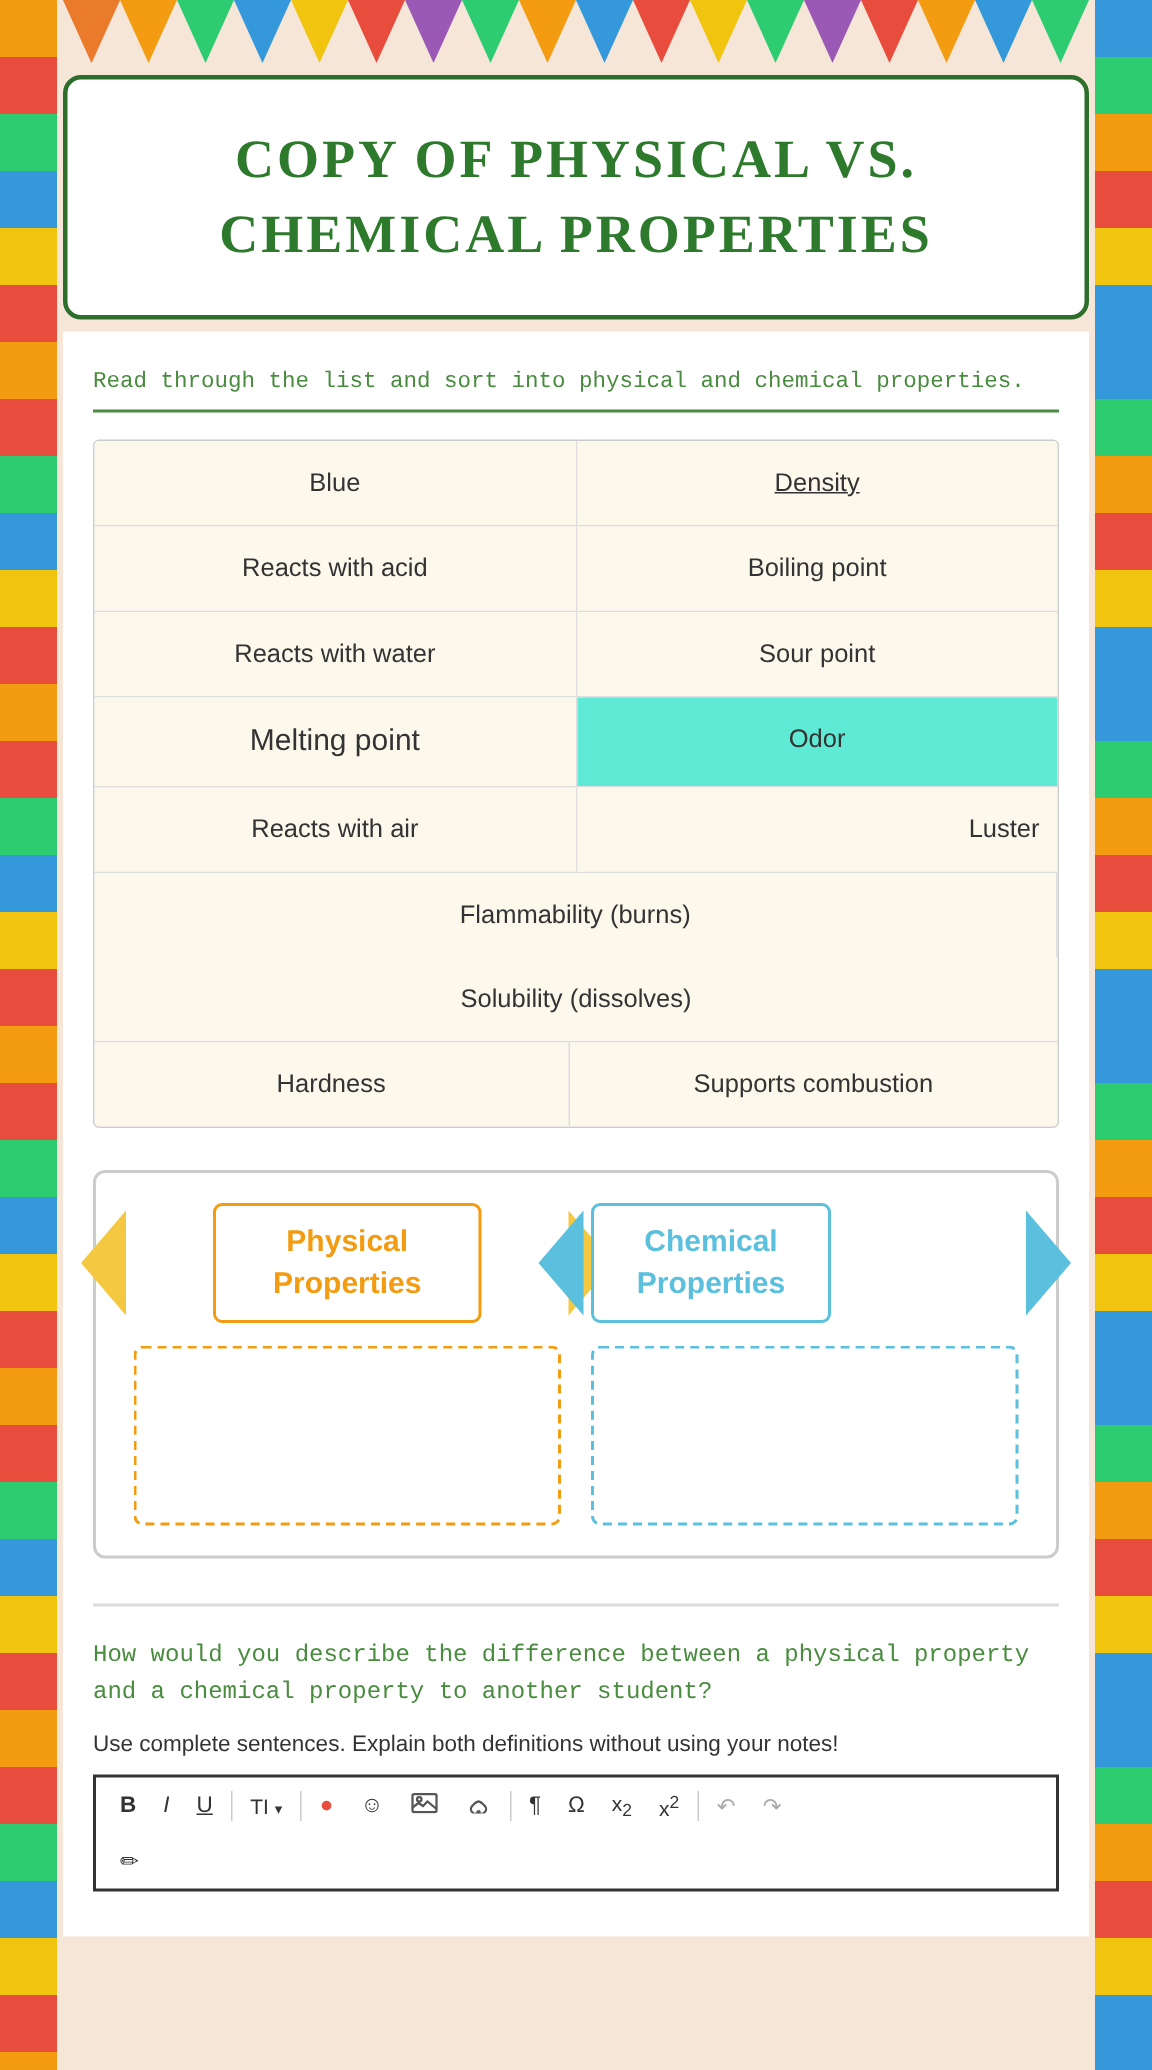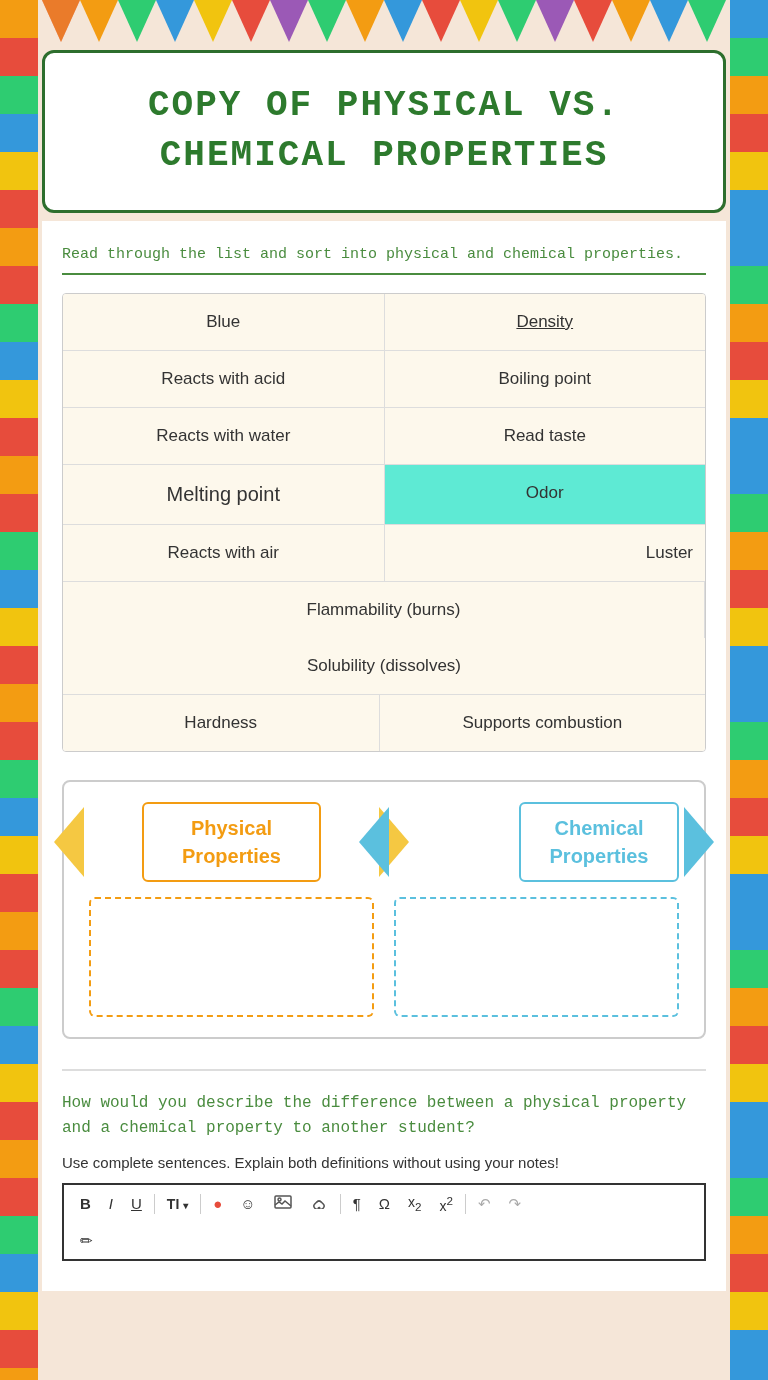--- a/index.html
+++ b/index.html
@@ -42,21 +42,21 @@
       <polygon points="532,0 570,0 551,42" fill="#e74c3c"></polygon>
       <polygon points="570,0 608,0 589,42" fill="#f39c12"></polygon>
       <polygon points="608,0 646,0 627,42" fill="#3498db"></polygon>
       <polygon points="646,0 684,0 665,42" fill="#2ecc71"></polygon>
 
       <polygon points="0,0 38,0 19,42" fill="#f1c40f" opacity="0.4"></polygon>
     </svg>
   </div>
 
   <div style="background:white;border:3px solid #2d6e2d;border-radius:12px;margin:8px 0 0 0;padding:28px 20px;text-align:center;">
-    <div style="font-family:Liberation Mono, monospace;font-size:36px;font-weight:bold;color:#2d7a2d;letter-spacing:2px;line-height:1.4;text-transform:uppercase;">
+    <div style="font-family:Liberation Serif, serif;font-size:36px;font-weight:bold;color:#2d7a2d;letter-spacing:2px;line-height:1.4;text-transform:uppercase;">
       <span>COPY OF PHYSICAL VS.</span><br>
       <span>CHEMICAL PROPERTIES</span>
     </div>
   </div>
 
   <div style="background:white;margin-top:8px;padding:25px 20px 30px;">
 
     <div style="font-family:'Courier New',monospace;color:#4a8c3f;font-size:15px;margin-bottom:18px;border-bottom:2px solid #4a8c3f;padding-bottom:10px;">Read through the list and sort into physical and chemical properties.</div>
 
     <div style="border:1px solid #ccc;border-radius:4px;overflow:hidden;margin-bottom:28px;">
@@ -66,21 +66,21 @@
         <div style="flex:1;background:#fdf8ec;padding:18px 12px;text-align:center;font-size:17px;color:#333;text-decoration:underline;">Density</div>
       </div>
 
       <div style="display:flex;border-bottom:1px solid #ddd;">
         <div style="flex:1;background:#fdf8ec;padding:18px 12px;text-align:center;font-size:17px;color:#333;border-right:1px solid #ddd;">Reacts with acid</div>
         <div style="flex:1;background:#fdf8ec;padding:18px 12px;text-align:center;font-size:17px;color:#333;">Boiling point</div>
       </div>
 
       <div style="display:flex;border-bottom:1px solid #ddd;">
         <div style="flex:1;background:#fdf8ec;padding:18px 12px;text-align:center;font-size:17px;color:#333;border-right:1px solid #ddd;">Reacts with water</div>
-        <div style="flex:1;background:#fdf8ec;padding:18px 12px;text-align:center;font-size:17px;color:#333;">Read taste</div>
+        <div style="flex:1;background:#fdf8ec;padding:18px 12px;text-align:center;font-size:17px;color:#333;">Sour point</div>
       </div>
 
       <div style="display:flex;border-bottom:1px solid #ddd;">
         <div style="flex:1;background:#fdf8ec;padding:18px 12px;text-align:center;font-size:20px;color:#333;border-right:1px solid #ddd;">Melting point</div>
         <div style="flex:1;background:#5eead4;padding:18px 12px;text-align:center;font-size:17px;color:#333;">Odor</div>
       </div>
 
       <div style="display:flex;border-bottom:1px solid #ddd;">
         <div style="flex:1;background:#fdf8ec;padding:18px 12px;text-align:center;font-size:17px;color:#333;border-right:1px solid #ddd;">Reacts with air</div>
         <div style="flex:1;background:#fdf8ec;padding:18px 12px;text-align:right;font-size:17px;color:#333;">Luster</div>
@@ -108,21 +108,21 @@
           <div style="position:absolute;right:-35px;top:50%;transform:translateY(-50%);width:0;height:0;border-top:35px solid transparent;border-bottom:35px solid transparent;border-left:30px solid #f5c842;"></div>
 
           <div style="background:white;border:2px solid #f39c12;border-radius:6px;color:#f39c12;font-weight:bold;font-size:20px;text-align:center;padding:10px 38px;position:relative;z-index:2;line-height:1.4;min-width:160px;">
             Physical<br>Properties
           </div>
         </div>
         <div style="min-height:120px;border:2px dashed #f39c12;border-radius:6px;margin-top:15px;"></div>
       </div>
 
       <div style="flex:1;position:relative;">
-        <div style="position:relative;display:flex;align-items:center;justify-content:flex-end;">
+        <div style="position:relative;display:flex;align-items:center;justify-content:flex-start;">
 
           <div style="position:absolute;left:-35px;top:50%;transform:translateY(-50%);width:0;height:0;border-top:35px solid transparent;border-bottom:35px solid transparent;border-right:30px solid #5bc0de;"></div>
 
           <div style="position:absolute;right:-35px;top:50%;transform:translateY(-50%);width:0;height:0;border-top:35px solid transparent;border-bottom:35px solid transparent;border-left:30px solid #5bc0de;"></div>
 
           <div style="background:white;border:2px solid #5bc0de;border-radius:6px;color:#5bc0de;font-weight:bold;font-size:20px;text-align:center;padding:10px 25px;position:relative;z-index:2;line-height:1.4;min-width:160px;">
             Chemical<br>Properties
           </div>
         </div>
         <div style="min-height:120px;border:2px dashed #5bc0de;border-radius:6px;margin-top:15px;"></div>
@@ -135,21 +135,21 @@
       <div style="font-size:15px;color:#333;margin-bottom:12px;">Use complete sentences. Explain both definitions without using your notes!</div>
 
       <div style="border:2px solid #333;padding:6px 10px;display:flex;flex-wrap:wrap;gap:6px;align-items:center;">
 
         <button style="padding:3px 6px;font-size:15px;font-weight:bold;color:#333;background:none;border:none;cursor:pointer;">B</button>
         <button style="padding:3px 6px;font-size:15px;font-style:italic;color:#333;background:none;border:none;cursor:pointer;">I</button>
         <button style="padding:3px 6px;font-size:15px;text-decoration:underline;color:#333;background:none;border:none;cursor:pointer;">U</button>
 
         <div style="width:1px;height:20px;background:#ccc;"></div>
 
-        <button style="padding:3px 6px;font-size:14px;color:#333;background:none;border:none;cursor:pointer;font-weight:bold;">TI <span style="font-size:10px;">▾</span></button>
+        <button style="padding:3px 6px;font-size:14px;color:#333;background:none;border:none;cursor:pointer;">TI <span style="font-size:10px;">▾</span></button>
 
         <div style="width:1px;height:20px;background:#ccc;"></div>
 
         <button style="padding:3px 6px;font-size:15px;color:#e74c3c;background:none;border:none;cursor:pointer;">●</button>
         <button style="padding:3px 6px;font-size:15px;color:#333;background:none;border:none;cursor:pointer;">☺</button>
         <button style="padding:3px 6px;font-size:15px;color:#333;background:none;border:none;cursor:pointer;">
           <svg width="18" height="14" viewBox="0 0 18 14" fill="none" stroke="#555" stroke-width="1.5">
             <rect x="1" y="1" width="16" height="12" rx="1"></rect>
             <circle cx="5.5" cy="4.5" r="1.5"></circle>
             <polyline points="1,10 5,7 8,9 11,6 17,11"></polyline>

